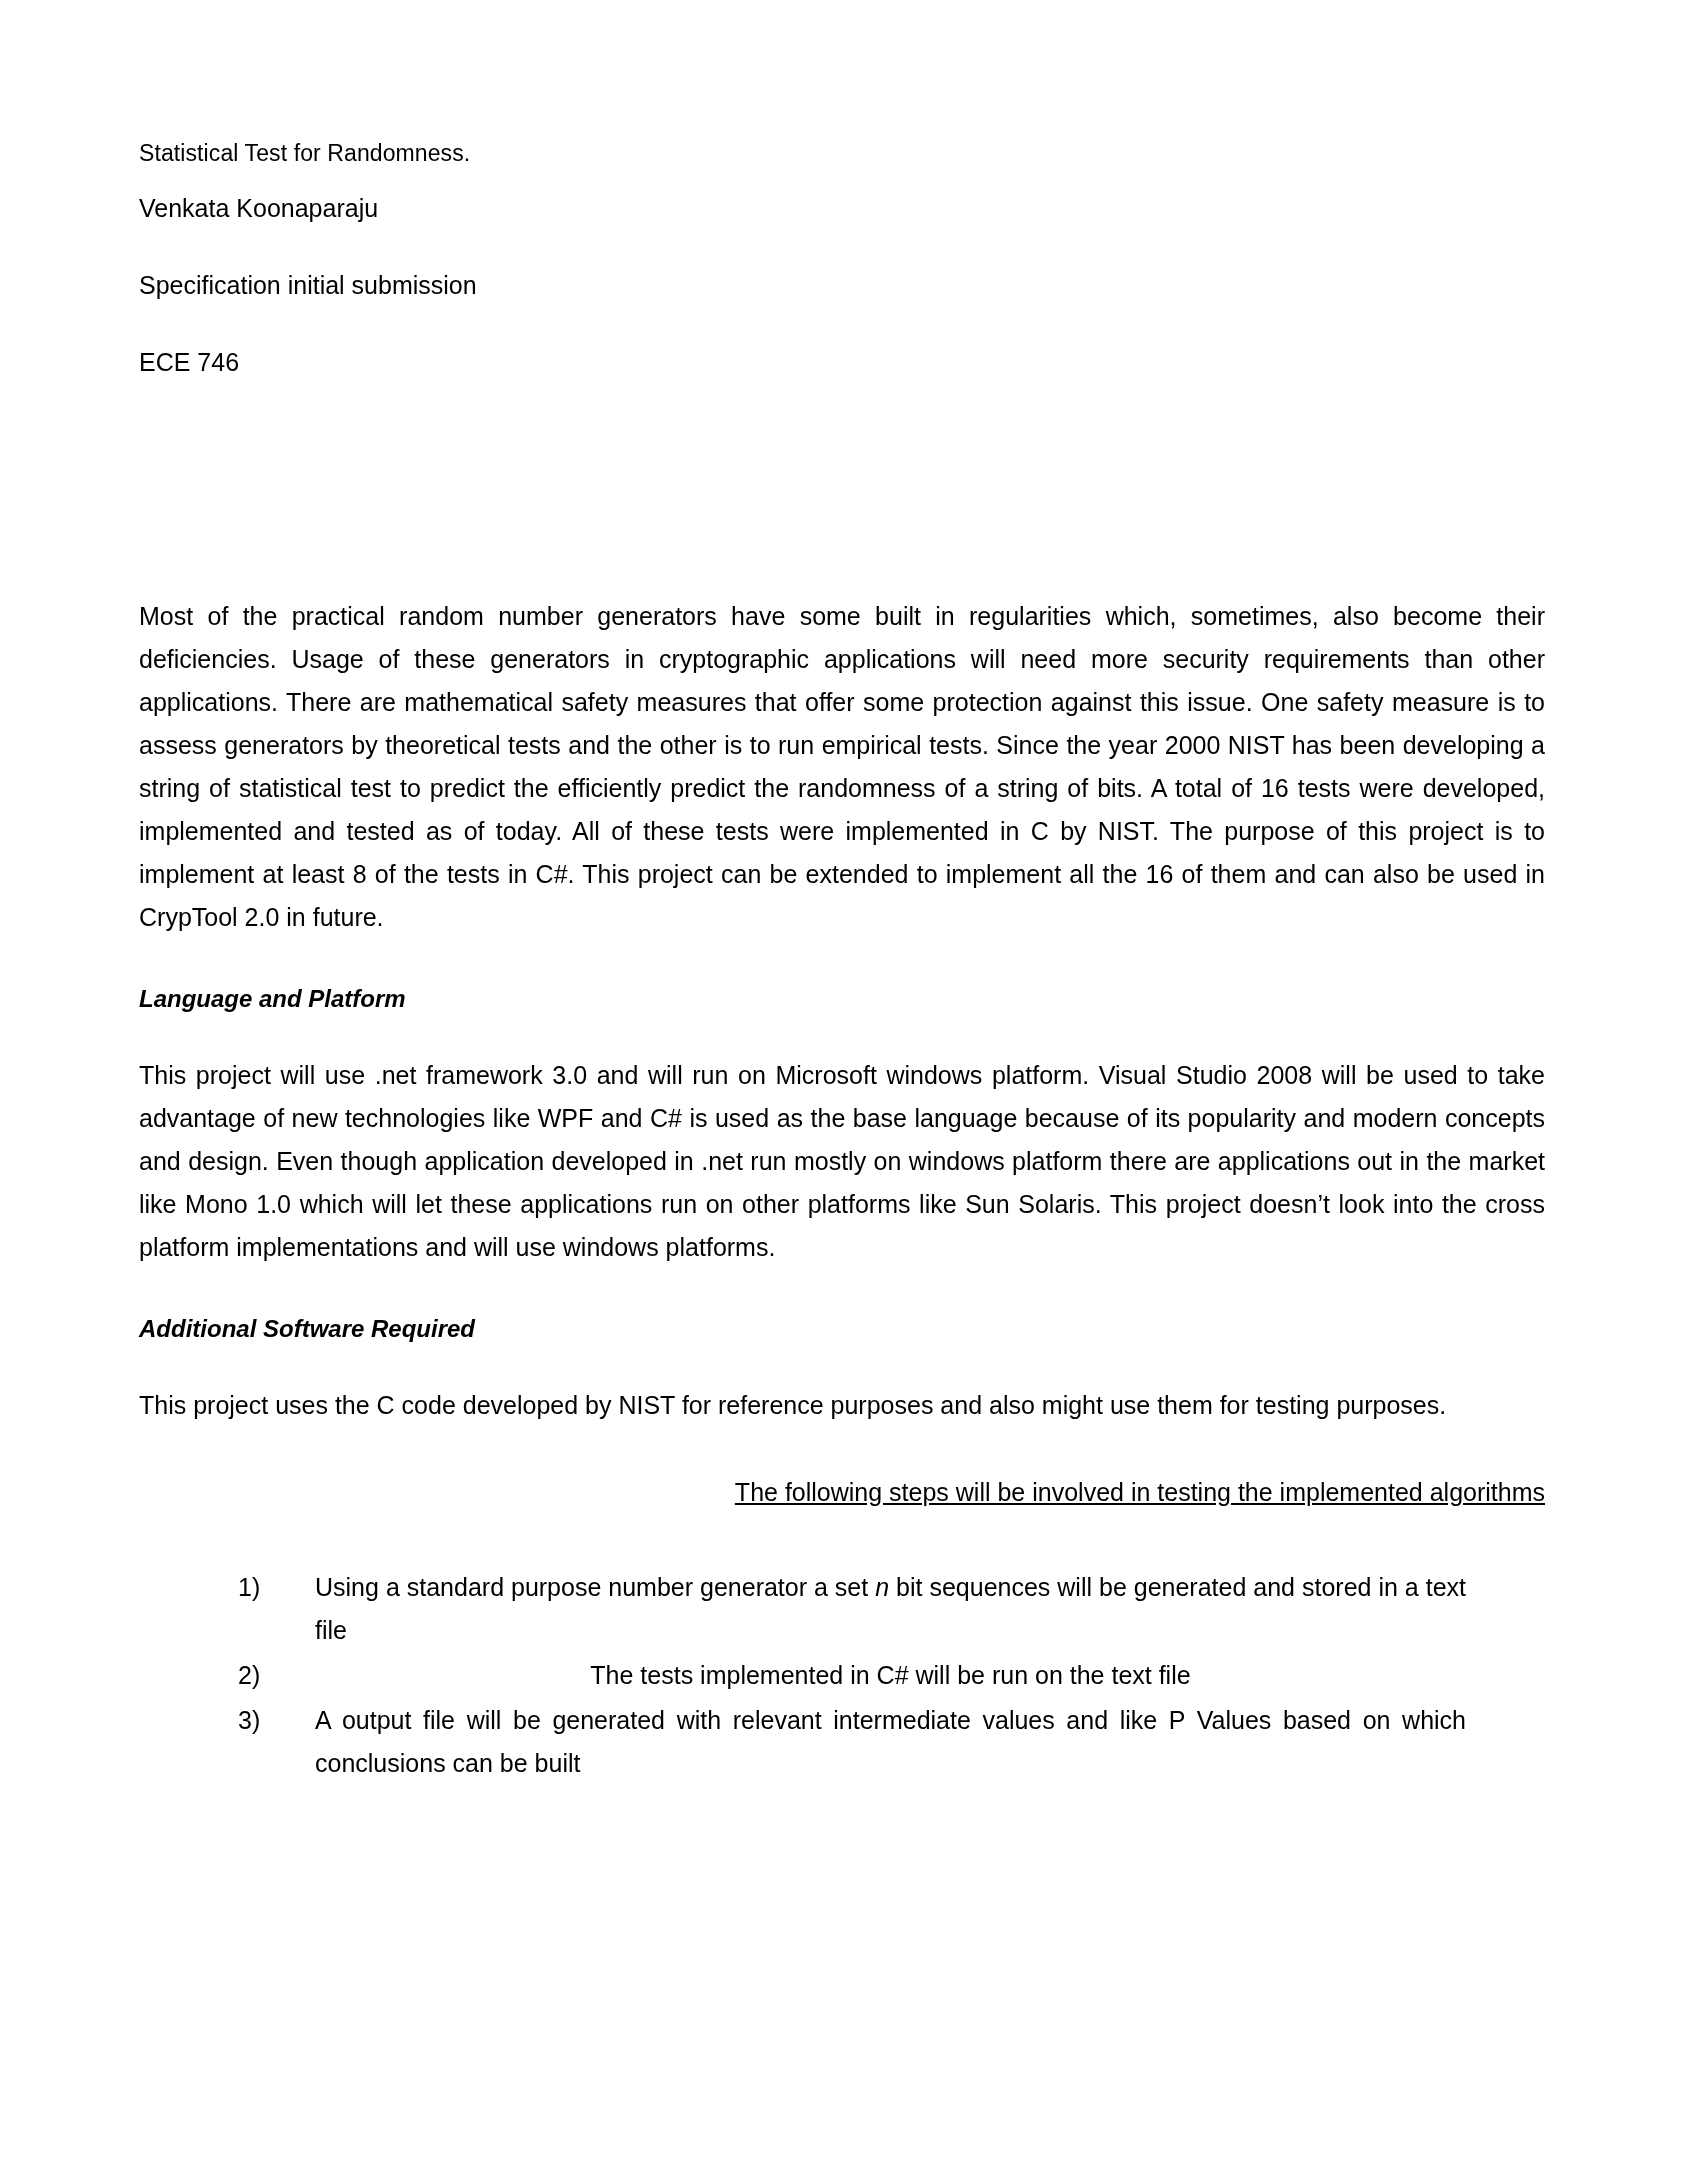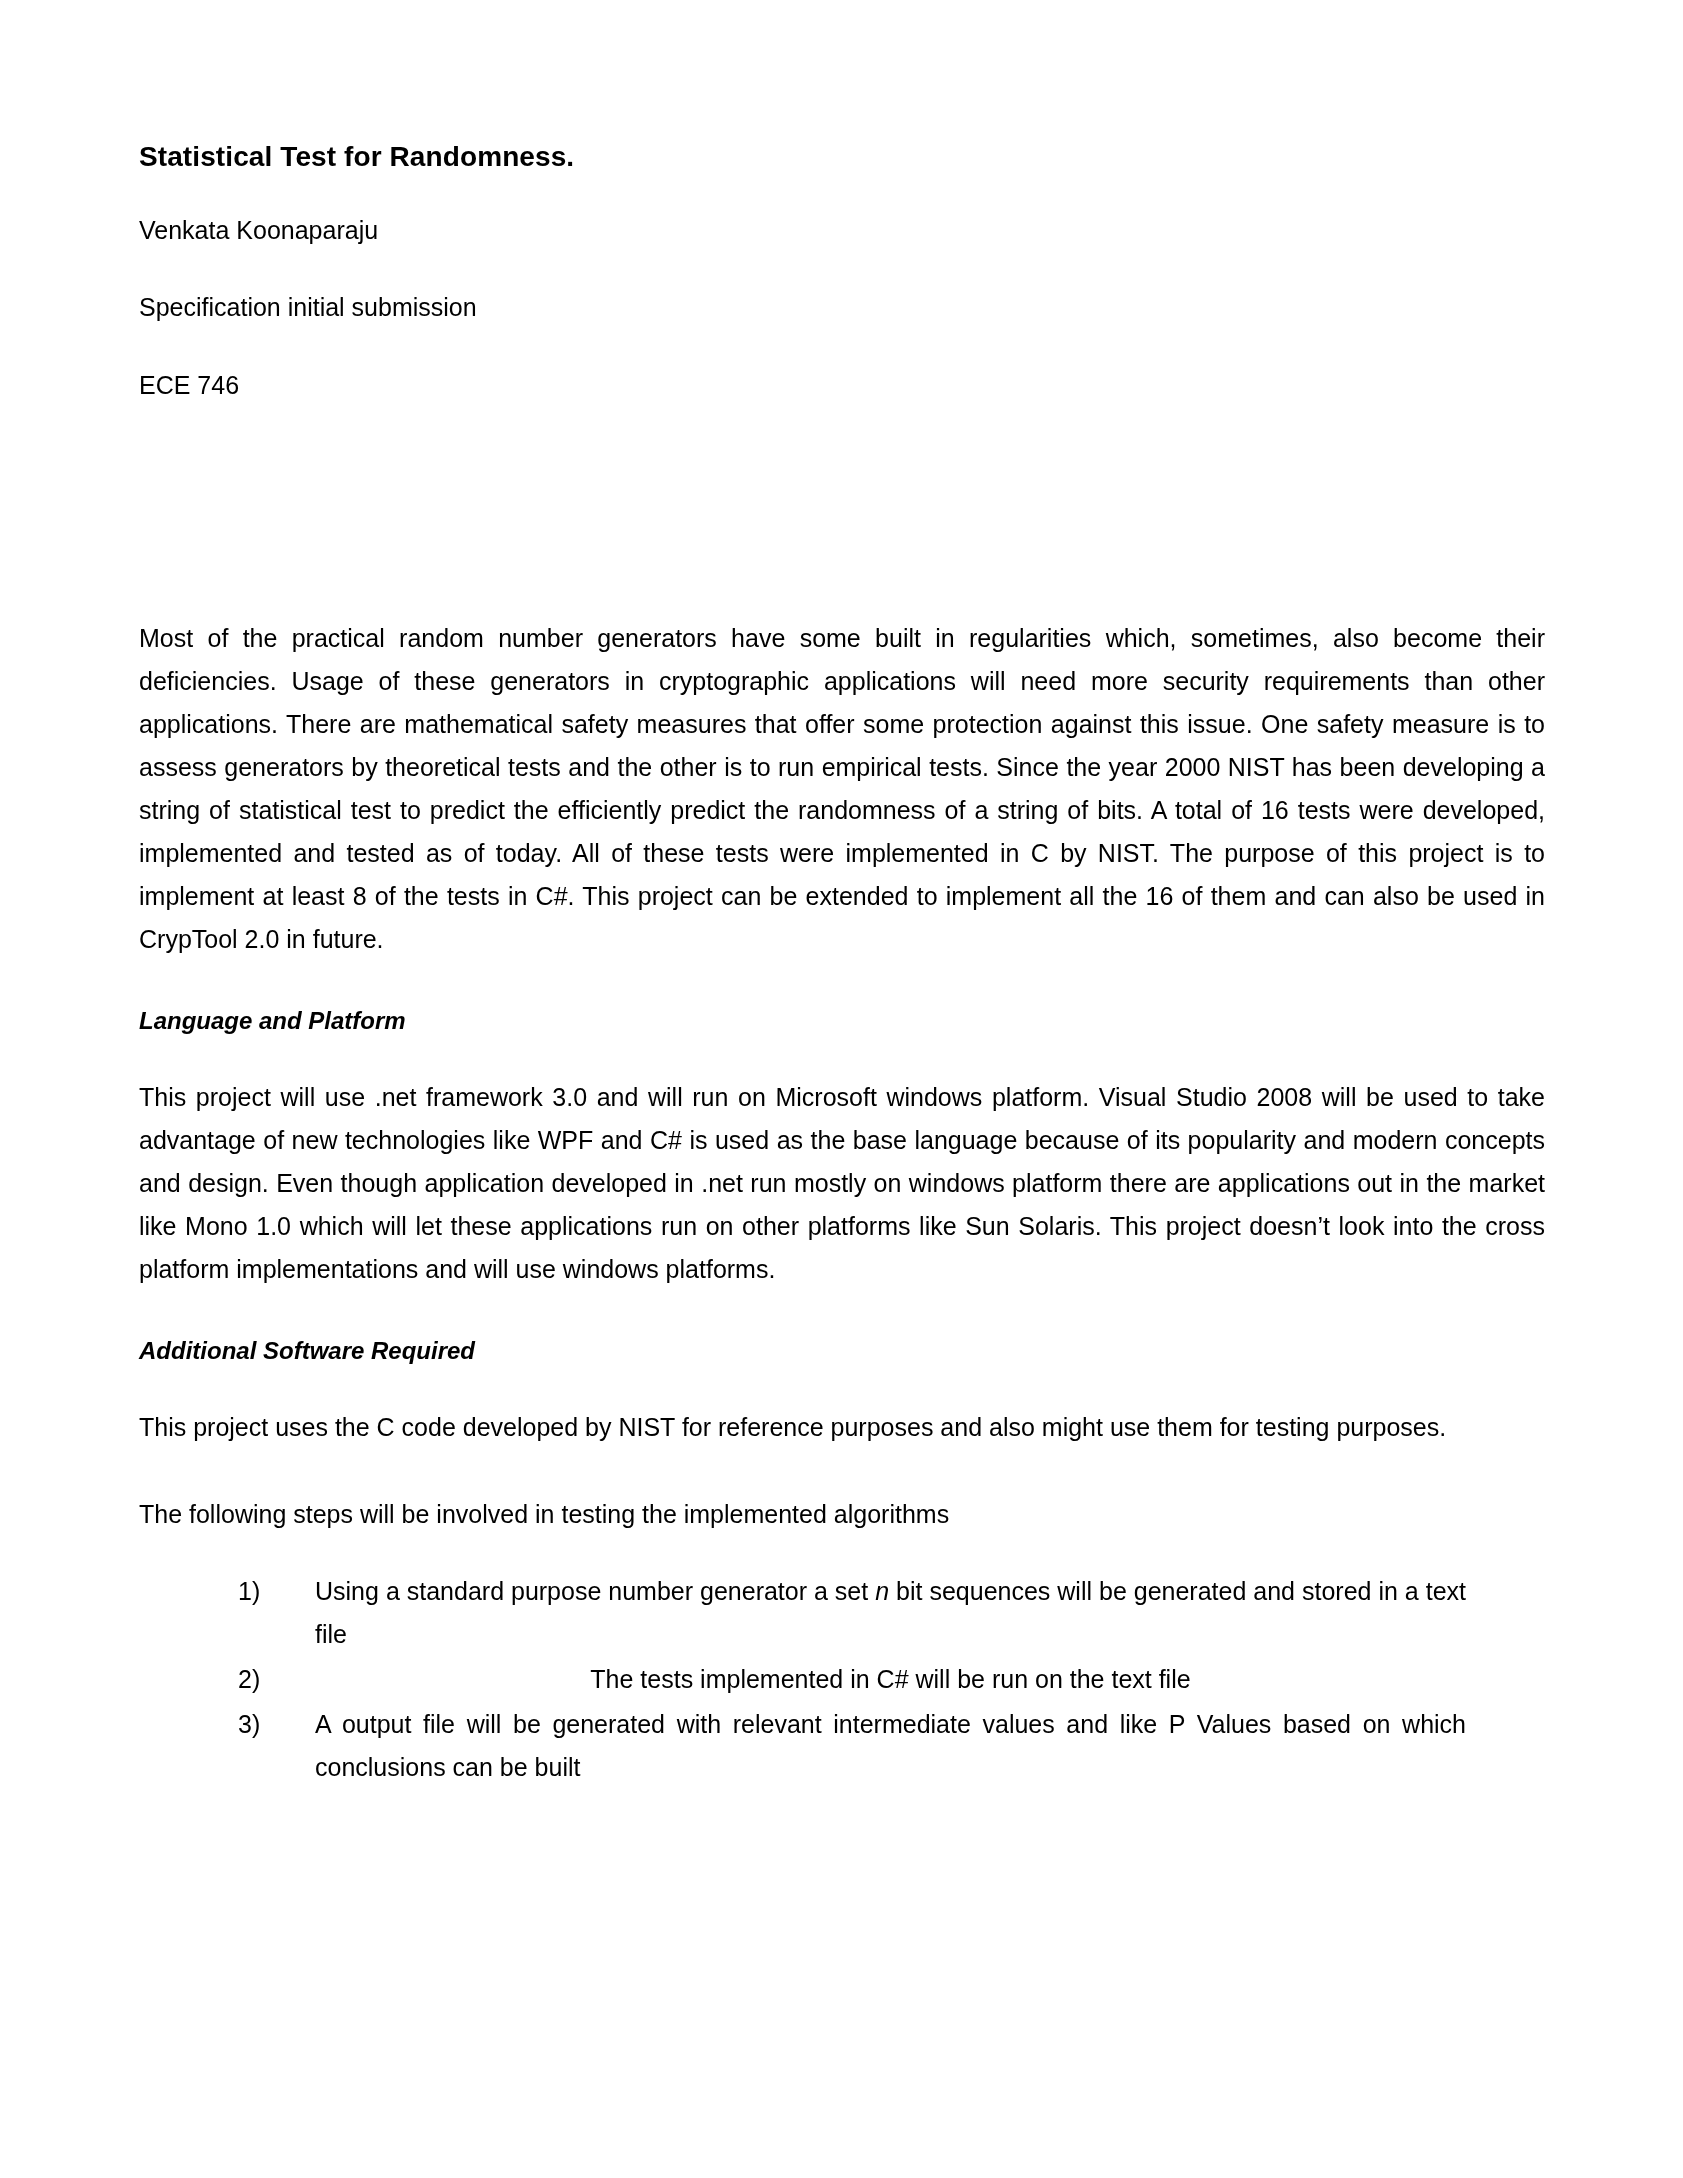--- a/index.html
+++ b/index.html
@@ -19,24 +19,24 @@
     width: 1683px;
     height: 2178px;
     background: #ffffff;
     box-sizing: border-box;
     padding: 139px 139px 0 139px;
   }
   .content {
     width: 1406px;
   }
   .title {
-    font-size: 28px;
-    font-weight: bold;
+    font-size: 23px;
+    font-weight: normal;
     line-height: 1.25;
-    margin: 0 0 41px 0;
+    margin: 0 0 25px 0;
     letter-spacing: 0.1px;
   }
   .meta-line {
     font-size: 25px;
     font-weight: normal;
     line-height: 1.25;
     margin: 0 0 46px 0;
   }
   .spacer-block {
     height: 170px;
@@ -55,22 +55,23 @@
     text-justify: inter-word;
     margin: 0 0 38px 0;
     hyphens: none;
   }
   .para.last-in-section {
     margin-bottom: 44px;
   }
   .para-plain {
     font-size: 25px;
     line-height: 1.72;
-    text-align: left;
-    margin: 0 0 34px 0;
+    text-align: right;
+    margin: 0 0 52px 0;
+    text-decoration: underline;
   }
   ol.steps {
     margin: 0;
     padding: 0 0 0 0;
     list-style: none;
     counter-reset: stepnum;
   }
   ol.steps > li {
     position: relative;
     counter-increment: stepnum;

